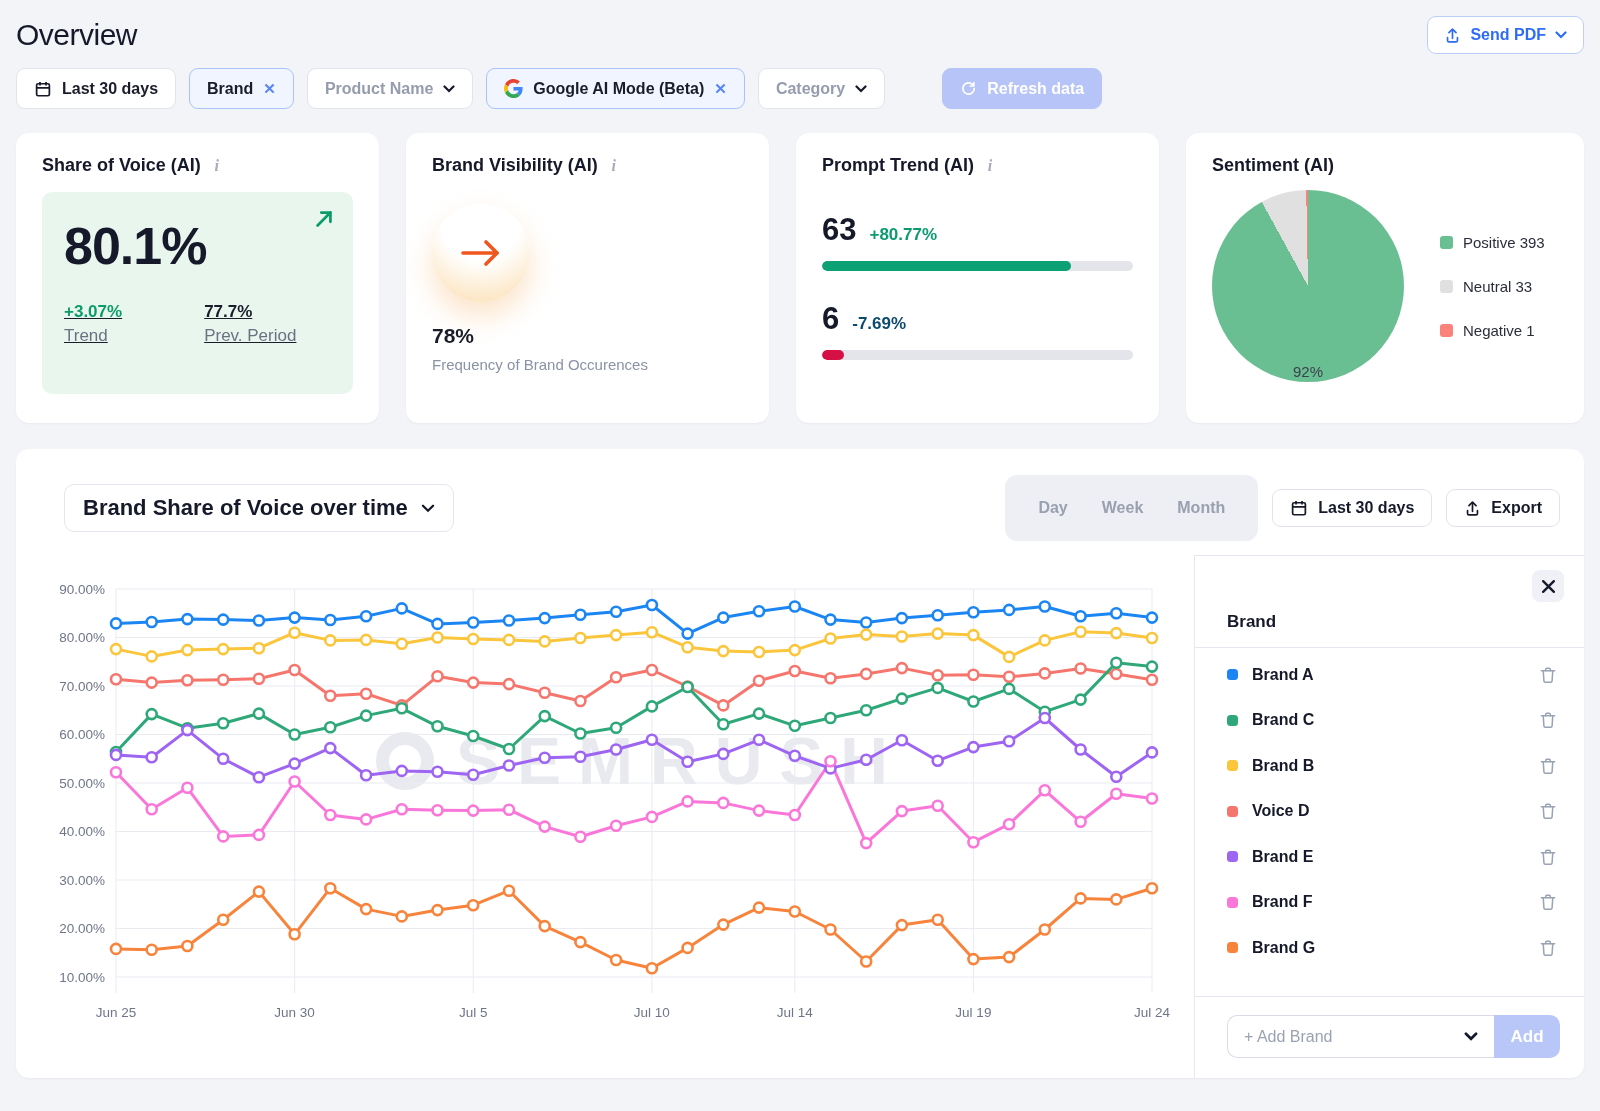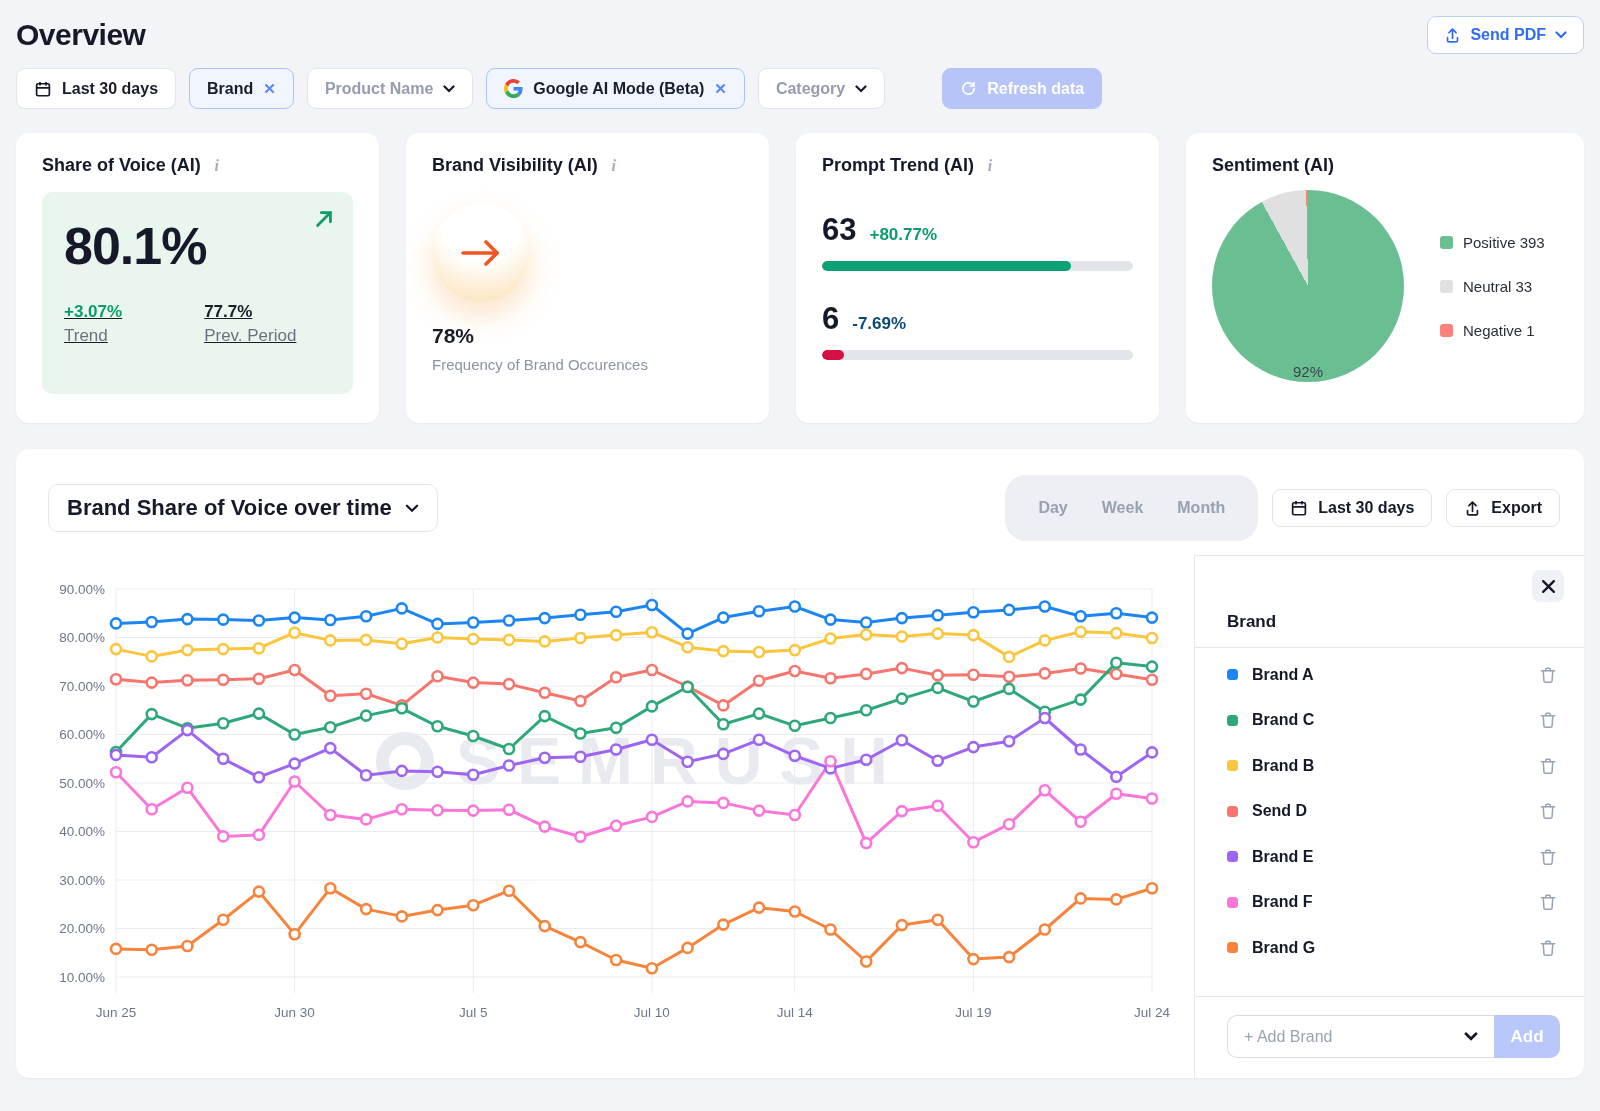--- a/index.html
+++ b/index.html
@@ -2,21 +2,21 @@
 <html><head>
 <meta charset="utf-8">
 <style>
   * { margin:0; padding:0; box-sizing:border-box; }
   html,body { width:1600px; height:1111px; }
   body { background:#F3F4F8; font-family:"Liberation Sans", sans-serif; color:#1A1D29; overflow:hidden; }
   .page { padding:0 16px; }
 
   
   .top-row { display:flex; justify-content:space-between; align-items:center; padding:16px 0 12px; }
-  h1 { font-size:30px; font-weight:700; letter-spacing:-.5px; color:#16192A; }
+  h1 { font-size:30px; font-weight:400; letter-spacing:-.5px; color:#16192A; }
   .send-pdf { display:flex; align-items:center; gap:9px; background:#fff; border:1px solid #BCCEFA; border-radius:9px;
               padding:9px 16px; color:#2E6CF6; font-weight:700; font-size:16px; cursor:pointer; }
 
   
   .filter-row { display:flex; gap:13px; margin:2px 0 24px; }
   .fbtn { display:flex; align-items:center; gap:10px; height:41px; padding:0 17px; border-radius:9px; background:#fff;
           border:1px solid #E1E4EB; font-size:16px; font-weight:700; color:#1A1D29; cursor:pointer; }
   .fbtn.chip { background:#F0F5FF; border-color:#A9C3F9; }
   .fbtn .x { color:#5786F5; font-weight:700; font-size:15px; }
   .fbtn.ghost { color:#959CAD; }
@@ -67,23 +67,23 @@
   .legend { display:flex; flex-direction:column; gap:27px; width:125px; overflow:hidden; }
   .lg-item { display:flex; align-items:center; gap:10px; white-space:nowrap; }
   .lg-sq { width:13px; height:13px; border-radius:3px; flex:0 0 13px; }
   .lg-txt { font-size:15px; color:#2A2E3A; }
 
   
   .main-card { margin-top:26px; height:629px; background:#fff; border-radius:13px; box-shadow:0 1px 2px rgba(24,30,60,.05);
                display:flex; flex-direction:column; overflow:hidden; }
   .chart-header { display:flex; justify-content:space-between; align-items:center; padding:26px 24px 14px 32px; }
   .title-select { display:flex; align-items:center; gap:13px; border:1px solid #E3E6ED; border-radius:10px; padding:10px 18px;
-                  font-size:22px; font-weight:800; color:#16192A; cursor:pointer; }
+                  font-size:22px; font-weight:800; color:#16192A; cursor:pointer;margin-left:16px; }
   .hdr-right { display:flex; align-items:center; gap:14px; }
-  .segmented { display:flex; background:#EDEFF4; border-radius:21px; padding:16px; }
+  .segmented { display:flex; background:#EDEFF4; border-radius:12px; padding:16px; }
   .seg-item { padding:8px 17px; font-size:16px; font-weight:700; color:#99A0B0; border-radius:7px; cursor:pointer; }
   .hbtn { display:flex; align-items:center; gap:10px; background:#fff; border:1px solid #E0E3EB; border-radius:9px;
           padding:9px 17px; font-size:16px; font-weight:700; color:#16192A; cursor:pointer; }
 
   .chart-body { flex:1; display:flex; min-height:0; }
   .chart-area { flex:1; position:relative; padding:4px 0 0 14px; }
   .chart-area svg { position:relative; z-index:1; display:block; }
   .watermark { position:absolute; left:360px; top:168px; z-index:0; display:flex; align-items:center; gap:22px; color:#E8EAEF; }
   .wm-ring { width:58px; height:58px; border:13px solid #E8EAEF; border-radius:50%; }
   .wm-text { font-size:66px; font-weight:800; letter-spacing:17px; }
@@ -613,21 +613,21 @@
               <button class="trash-btn">
                 <svg width="20" height="20" viewBox="0 0 24 24" fill="none" stroke="#9AA3B3" stroke-width="1.8" stroke-linecap="round" stroke-linejoin="round">
                   <path d="M4 7h16"></path>
                   <path d="M9.2 7V5.4A1.4 1.4 0 0 1 10.6 4h2.8a1.4 1.4 0 0 1 1.4 1.4V7"></path>
                   <path d="M6.3 7l.8 12.1A1.6 1.6 0 0 0 8.7 20.6h6.6a1.6 1.6 0 0 0 1.6-1.5L17.7 7"></path>
                 </svg>
               </button>
             </div>
             <div class="brand-row">
               <span class="bdot" style="background: rgb(246, 118, 109);"></span>
-              <span class="bname">Send D</span>
+              <span class="bname">Voice D</span>
               <button class="trash-btn">
                 <svg width="20" height="20" viewBox="0 0 24 24" fill="none" stroke="#9AA3B3" stroke-width="1.8" stroke-linecap="round" stroke-linejoin="round">
                   <path d="M4 7h16"></path>
                   <path d="M9.2 7V5.4A1.4 1.4 0 0 1 10.6 4h2.8a1.4 1.4 0 0 1 1.4 1.4V7"></path>
                   <path d="M6.3 7l.8 12.1A1.6 1.6 0 0 0 8.7 20.6h6.6a1.6 1.6 0 0 0 1.6-1.5L17.7 7"></path>
                 </svg>
               </button>
             </div>
             <div class="brand-row">
               <span class="bdot" style="background: rgb(158, 100, 242);"></span>

